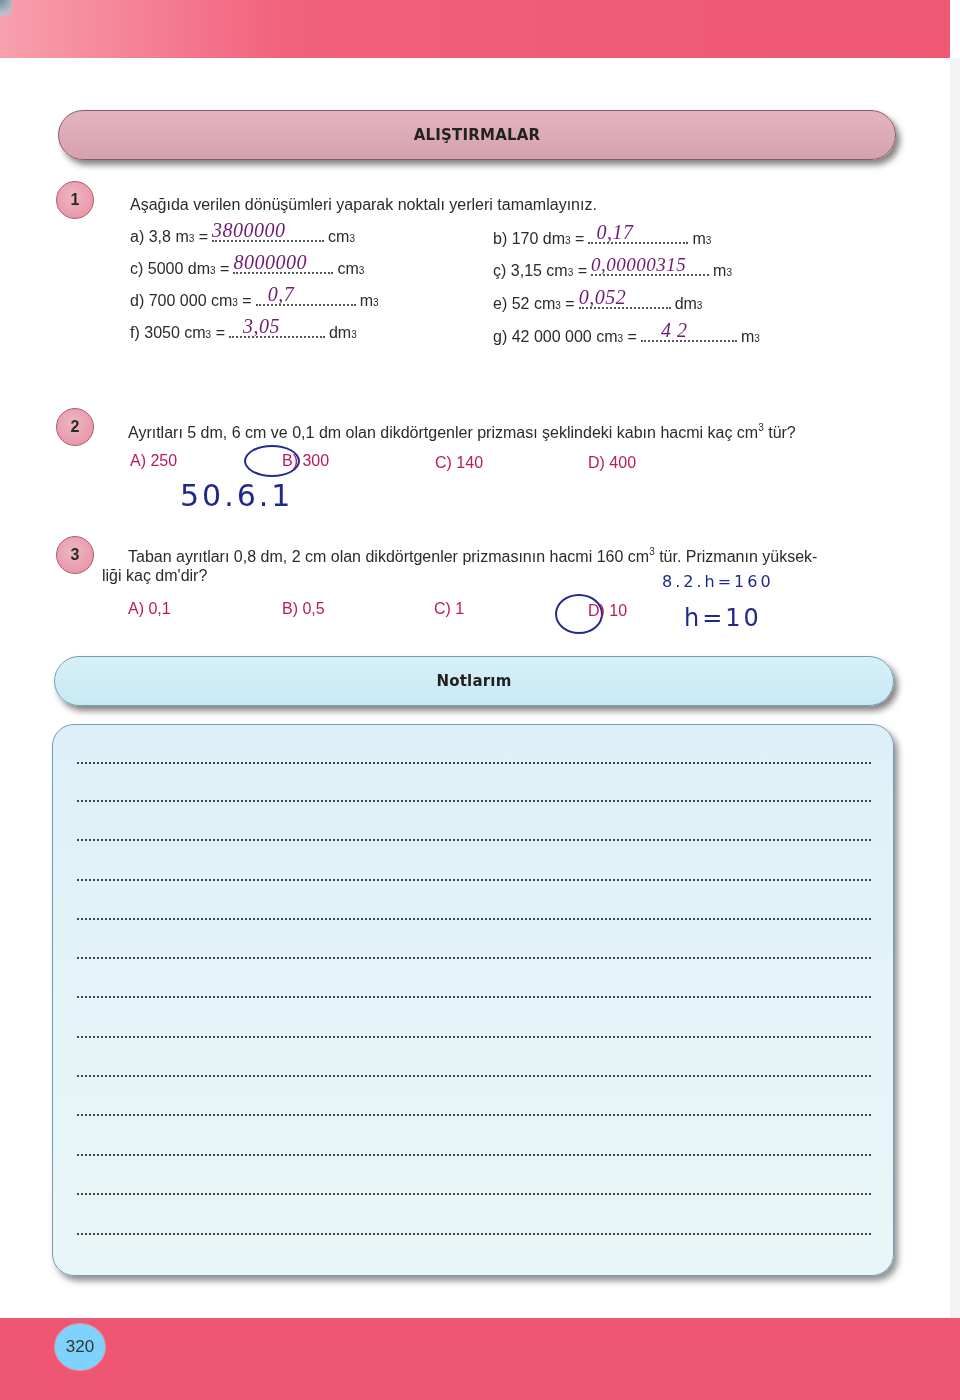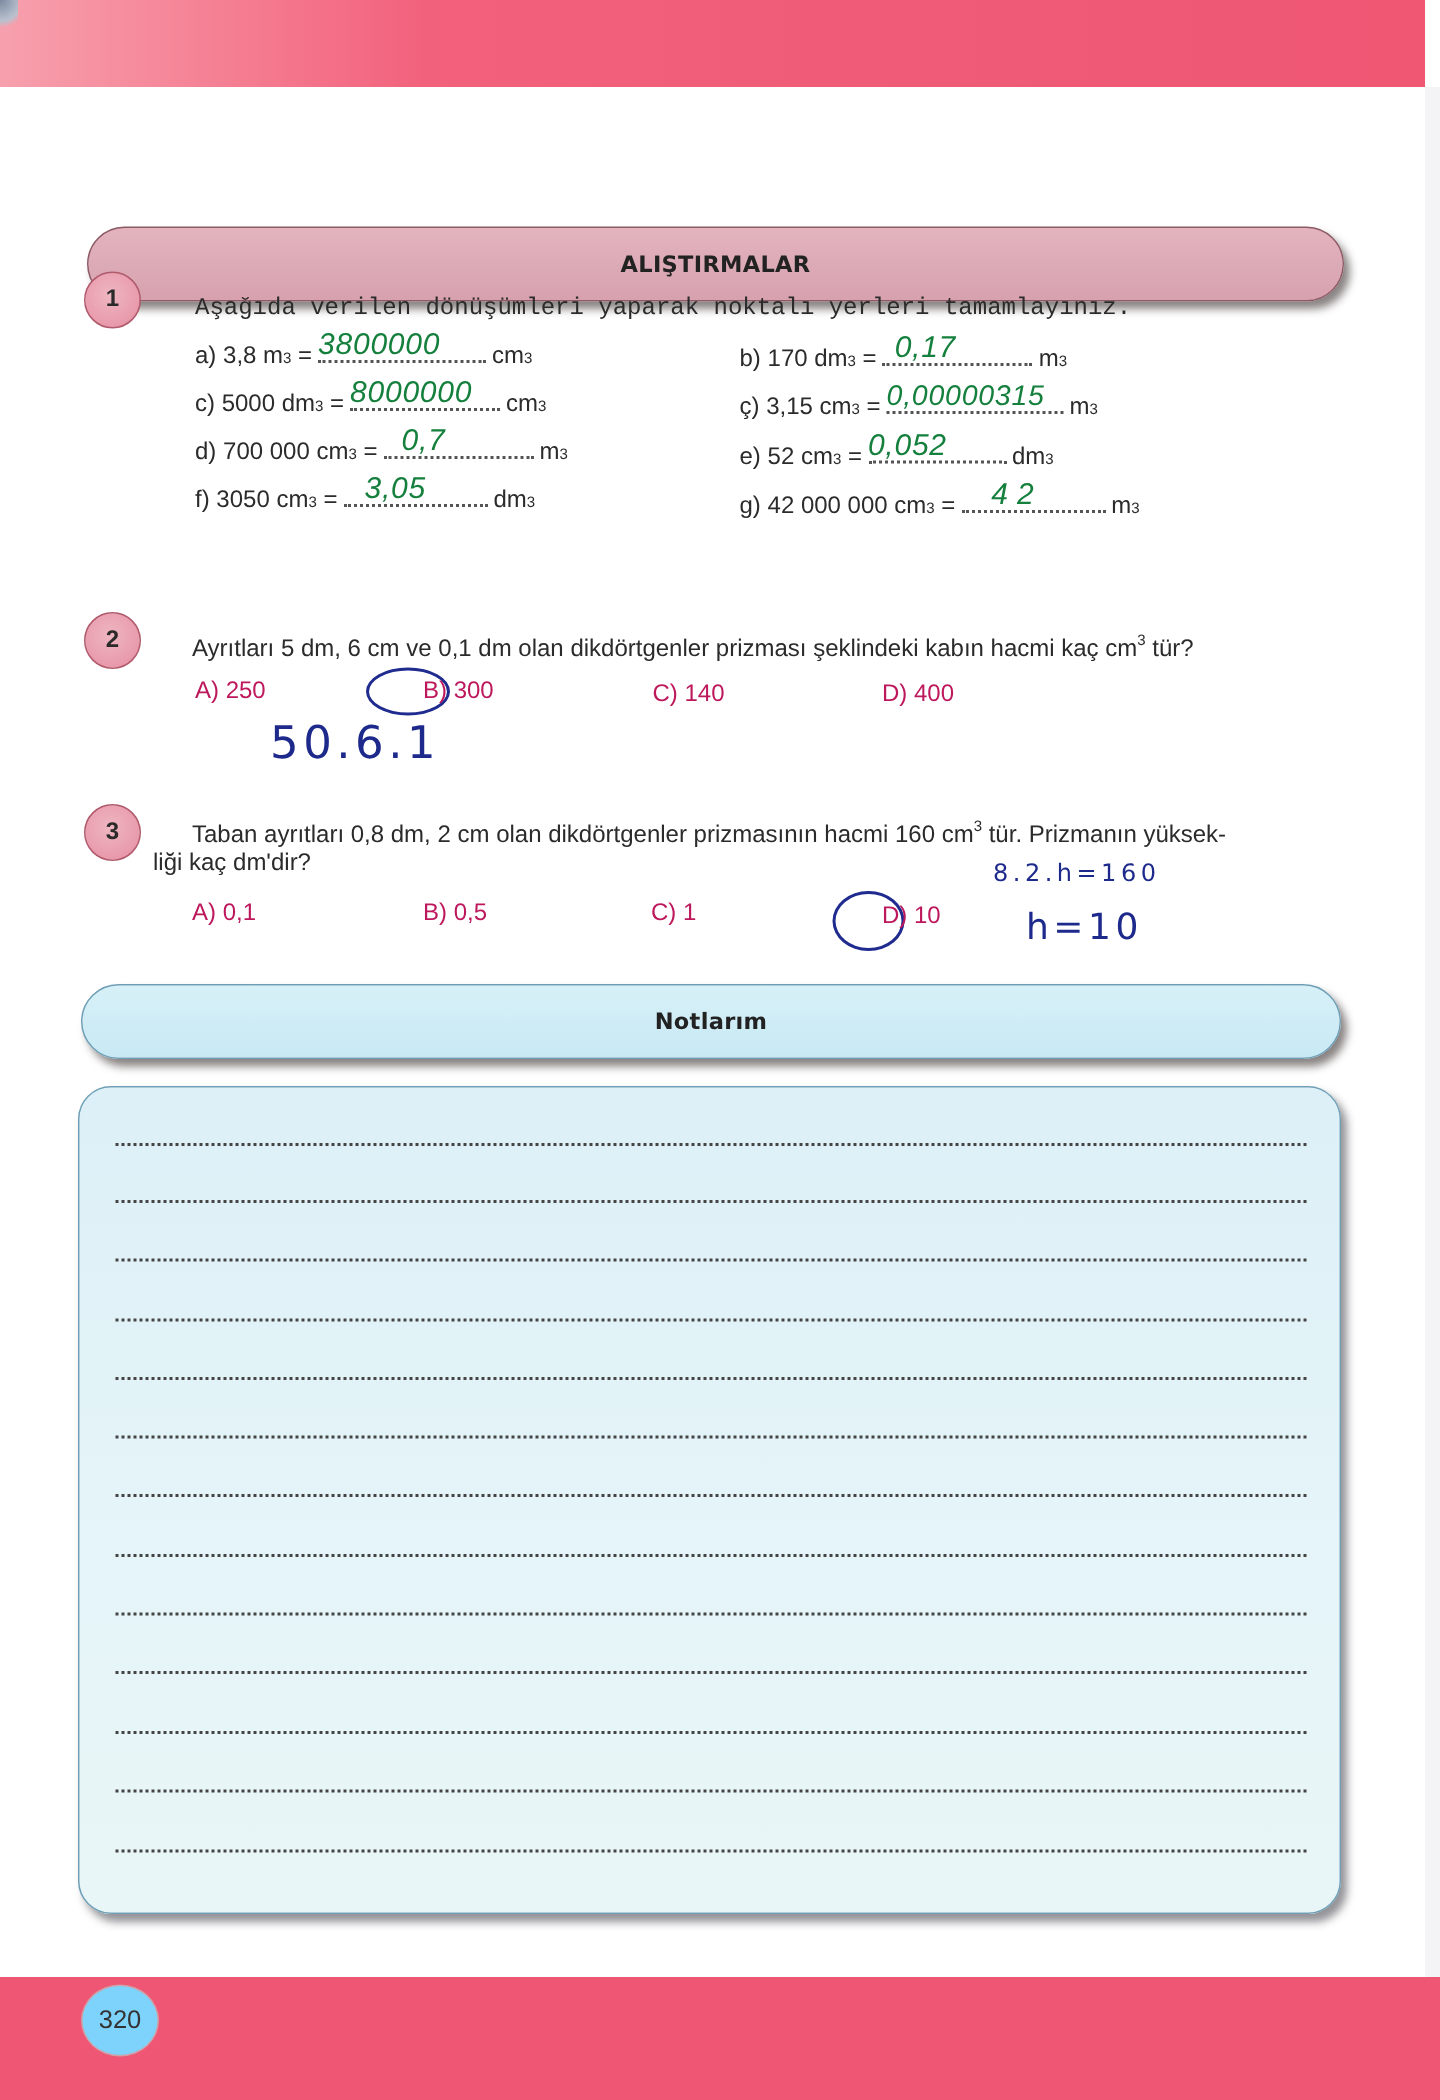--- a/index.html
+++ b/index.html
@@ -8,34 +8,34 @@
 
     .top-band { position: absolute; left: 0; top: 0; width: 950px; height: 58px;
       background: linear-gradient(90deg, #f7a0ad 0%, #f2617c 30%, #ef5a76 70%, #ef5773 100%); }
     .top-band::before { content: ""; position: absolute; left: 0; top: 0; width: 12px; height: 20px;
       background: radial-gradient(circle at 0 0, #7a8aa0 0, #b9c1ce 60%, transparent 80%); }
     .right-strip { position: absolute; right: 0; top: 58px; width: 10px; height: 1262px; background: #f4f4f6; }
 
     .banner { position: absolute; left: 58px; width: 838px; height: 50px; border-radius: 26px;
       box-shadow: 4px 5px 6px rgba(40,30,30,0.55); display: flex; align-items: center; justify-content: center; }
     .banner-title { font-family: "DejaVu Sans", sans-serif; font-weight: bold; font-size: 15px; color: #222; letter-spacing: 0.2px; }
-    .banner.exercises { top: 110px; background: linear-gradient(180deg, #e3b3be 0%, #dba9b5 60%, #d7a1ae 100%); border: 1.5px solid #8c5a64; margin-top: 41px; }
+    .banner.exercises { top: 110px; background: linear-gradient(180deg, #e3b3be 0%, #dba9b5 60%, #d7a1ae 100%); border: 1.5px solid #8c5a64; }
     .banner.notes { top: 656px; left: 54px; width: 840px; height: 50px; background: linear-gradient(180deg, #d7f0f8 0%, #c8e9f4 100%); border: 1.5px solid #6f9fb6; }
 
     .qnum { position: absolute; width: 38px; height: 38px; border-radius: 50%;
       background: radial-gradient(circle at 45% 40%, #efb6c2 0%, #e89aab 70%, #d98498 100%);
       border: 1.5px solid #b05a6c; display: flex; align-items: center; justify-content: center;
       font-weight: bold; font-size: 16px; color: #2a2a2a; }
 
     .text { position: absolute; font-size: 16px; color: #2b2b2b; white-space: nowrap; }
     sup { font-size: 10px; vertical-align: 7px; }
 
     .conv { position: absolute; font-size: 16px; color: #2b2b2b; white-space: nowrap; display: flex; align-items: baseline; }
     .dots { display: inline-block; position: relative; border-bottom: 2px dotted #555; height: 14px; margin: 0 4px; vertical-align: baseline; }
-    .hand { position: absolute; left: 0; bottom: -2px; font-family: Liberation Sans, sans-serif; font-size: 20px; color: #15803d; font-style: italic; letter-spacing: 0.5px; white-space: nowrap; }
+    .hand { position: absolute; left: 0; bottom: -2px; font-family: Liberation Serif, serif; font-size: 20px; color: #701a75; font-style: italic; letter-spacing: 0.5px; white-space: nowrap; }
 
     .handwrite { position: absolute; font-family: "DejaVu Sans", sans-serif; color: #1d2a8c; font-size: 24px; letter-spacing: 3px; white-space: nowrap; }
 
     .choice { position: absolute; font-size: 16px; color: #be185d; white-space: nowrap; }
     .circle-mark { position: absolute; border: 2.5px solid #1f2b8f; border-radius: 50%; }
 
     .notes-box { position: absolute; left: 52px; top: 724px; width: 842px; height: 552px; border-radius: 22px;
       background: linear-gradient(180deg, #ddf0f7 0%, #e4f4f8 50%, #e9f6f7 100%);
       border: 1.5px solid #6f9fb6; box-shadow: 4px 5px 6px rgba(40,40,50,0.5); }
     .note-line { position: absolute; left: 24px; width: 794px; height: 0; border-top: 2px dotted #444; }
@@ -49,21 +49,21 @@
 <body>
 
 <div class="top-band"></div>
 <div class="right-strip"></div>
 
 <div class="banner exercises">
   <span class="banner-title">ALIŞTIRMALAR</span>
 </div>
 
 <div class="qnum" style="left:56px; top:181px;">1</div>
-<div class="text" style="left:130px; top:196px;font-family:Liberation Mono, monospace;">Aşağıda verilen dönüşümleri yaparak noktalı yerleri tamamlayınız.</div>
+<div class="text" style="left:130px; top:196px;">Aşağıda verilen dönüşümleri yaparak noktalı yerleri tamamlayınız.</div>
 
 <div class="conv" style="left:130px; top:228px;">
   <span>a)</span>&nbsp;<span>3,8 m</span><sup>3</sup>&nbsp;<span>=</span>
   <span class="dots" style="width:112px;">
       <span class="hand">3800000</span>
     </span>
   <span>cm</span><sup>3</sup>
 </div>
 
 <div class="conv" style="left:493px; top:230px;">

